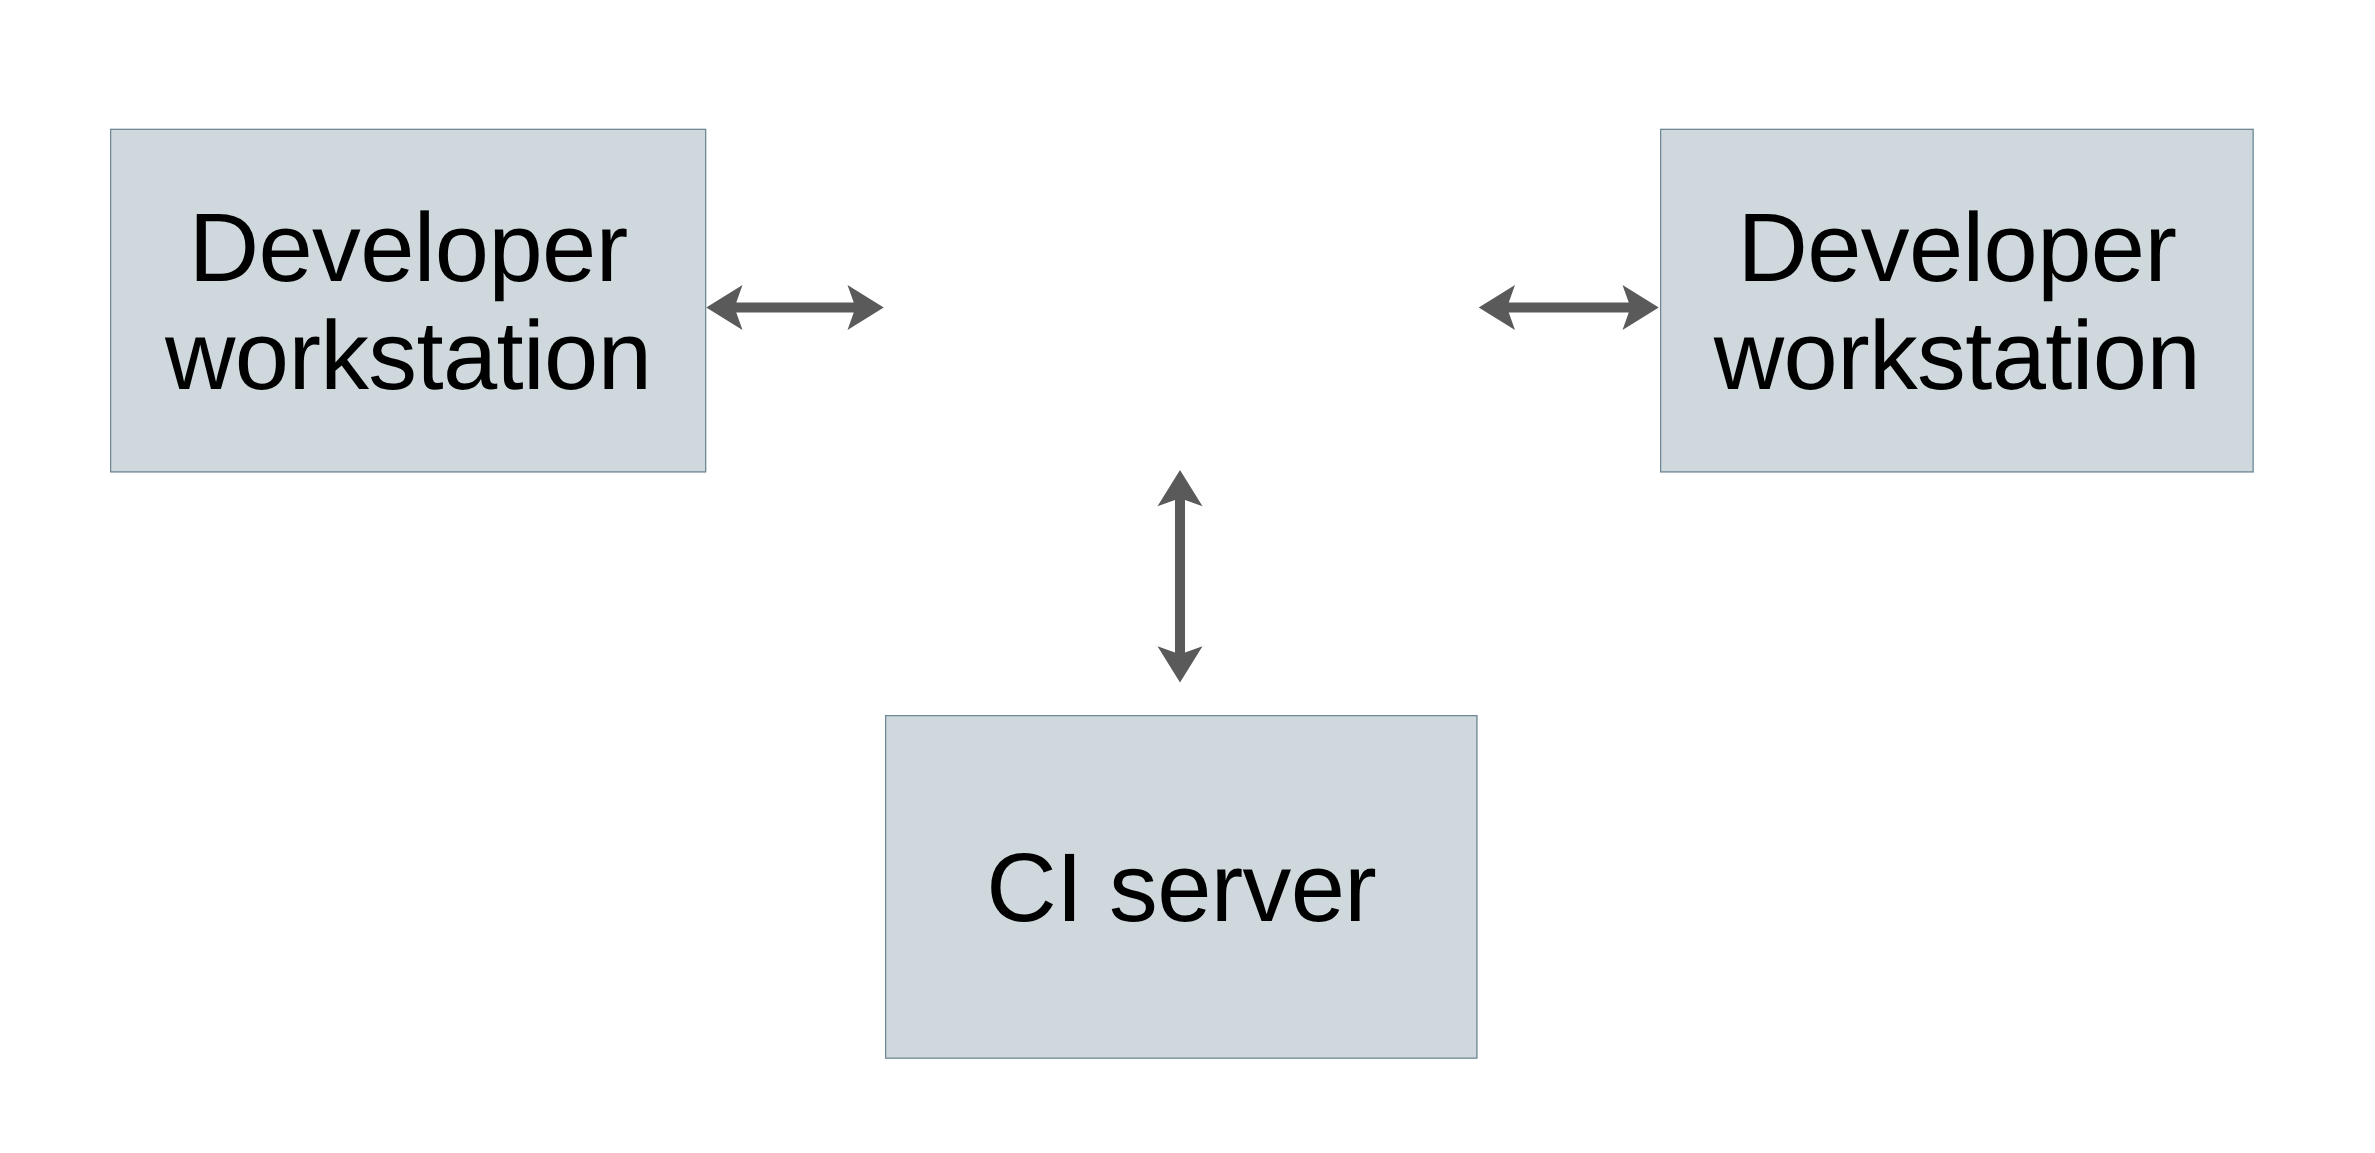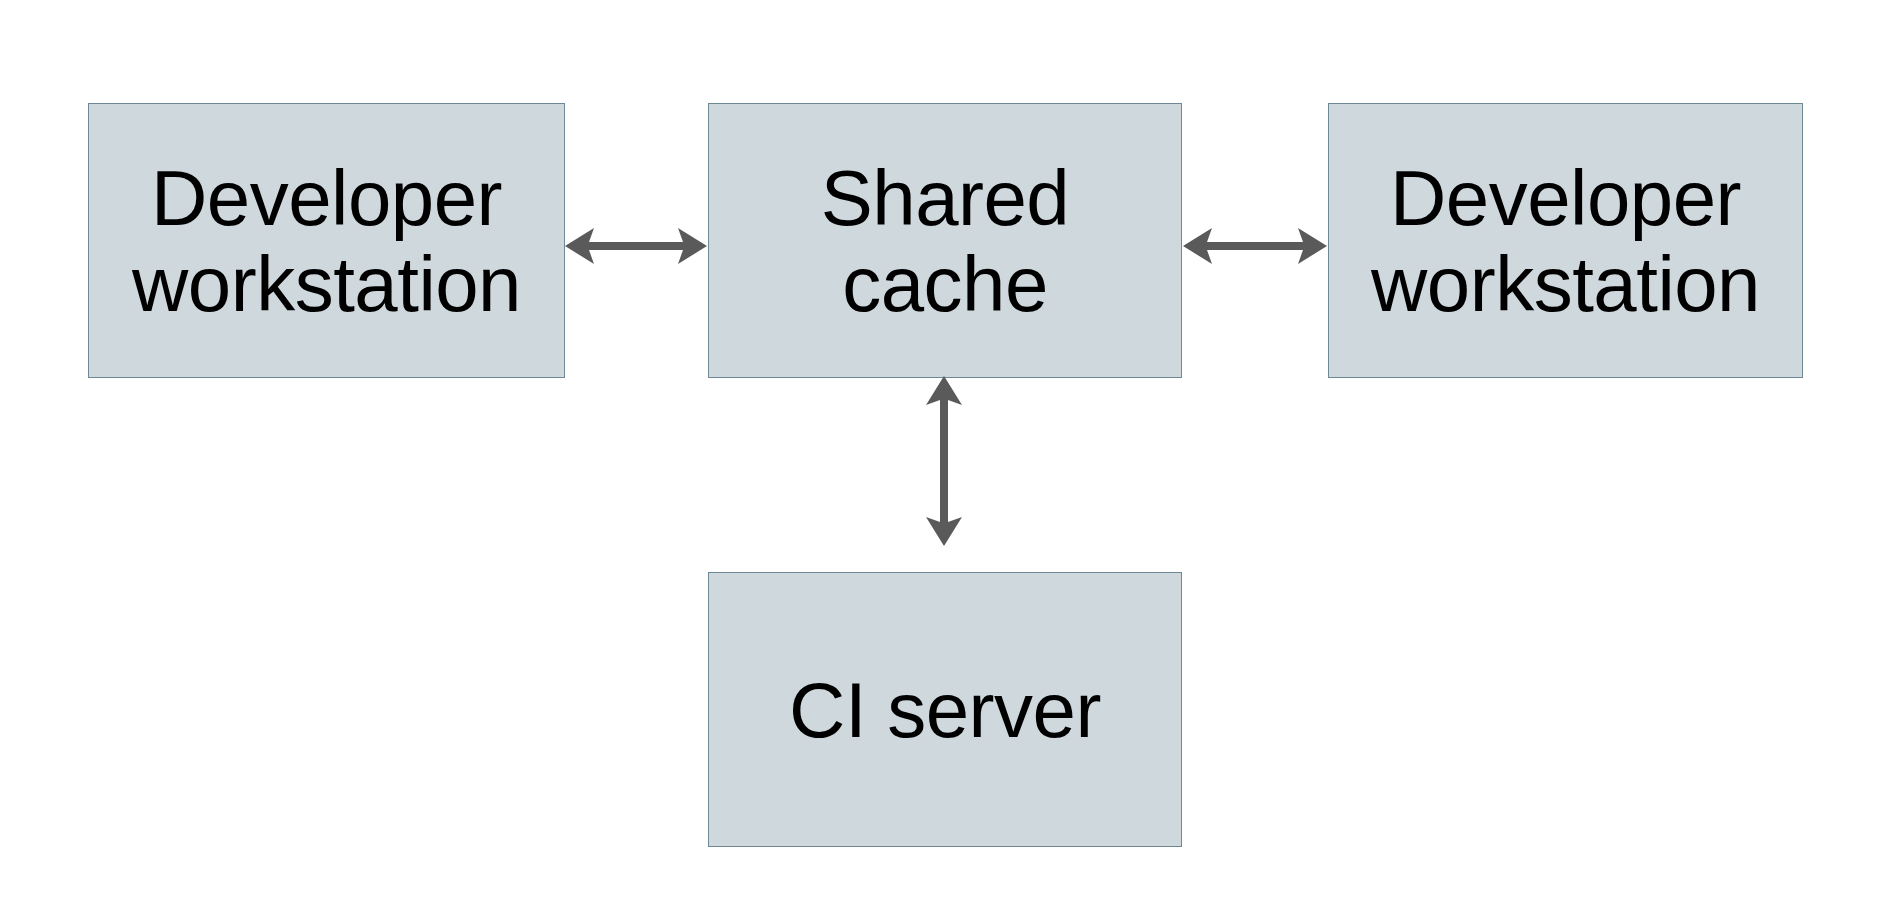--- a/index.html
+++ b/index.html
@@ -55,24 +55,20 @@
 </head>
 <body>
 
 <div id="canvas">
 
   <div class="node" id="node-dev-left">
     <div class="node-label">Developer
 workstation</div>
   </div>
 
-  <div class="node" id="node-shared">
-    <div class="node-label">Shared
-cache</div>
-  </div>
 
   <div class="node" id="node-dev-right">
     <div class="node-label">Developer
 workstation</div>
   </div>
 
   <div class="node" id="node-ci">
     <div class="node-label">CI server</div>
   </div>
 

